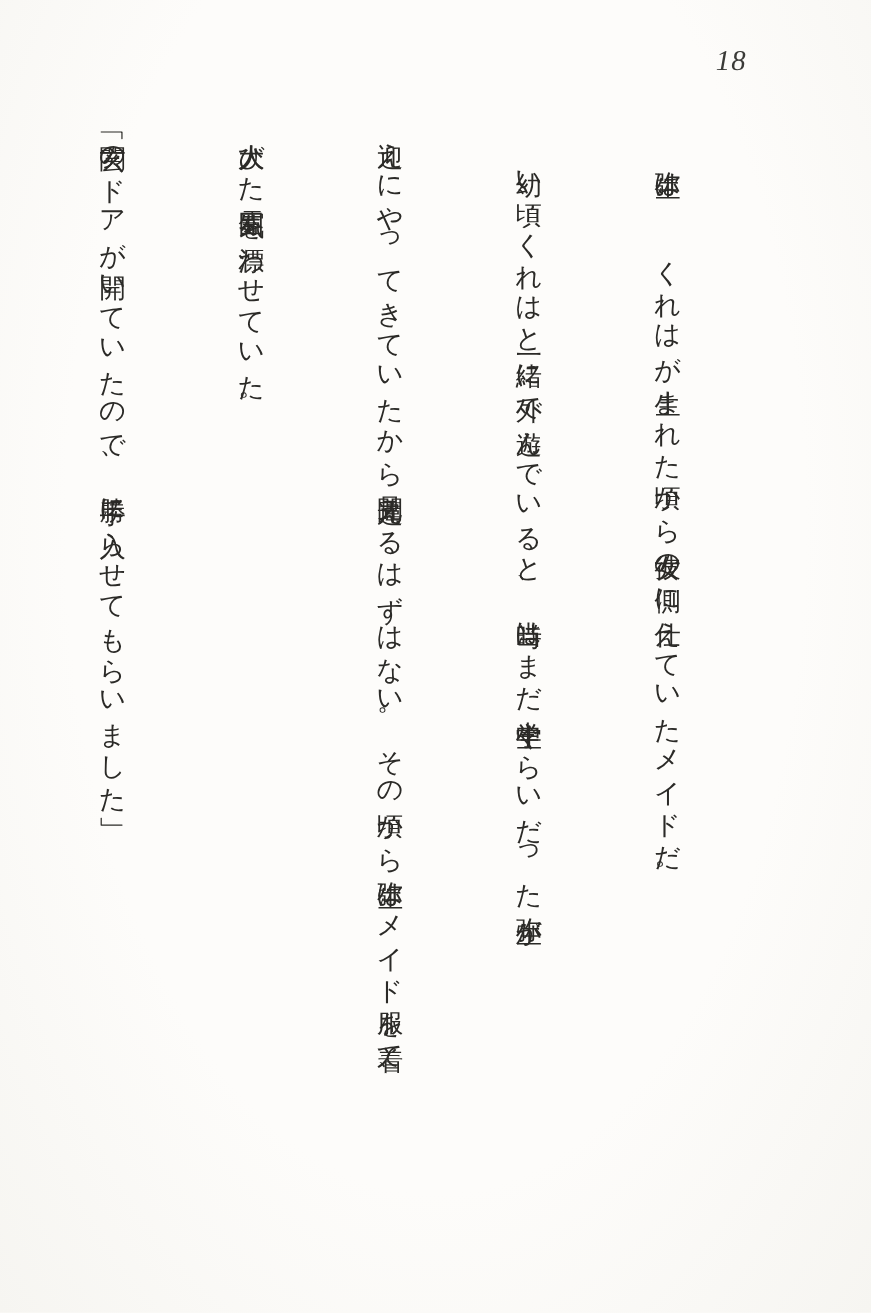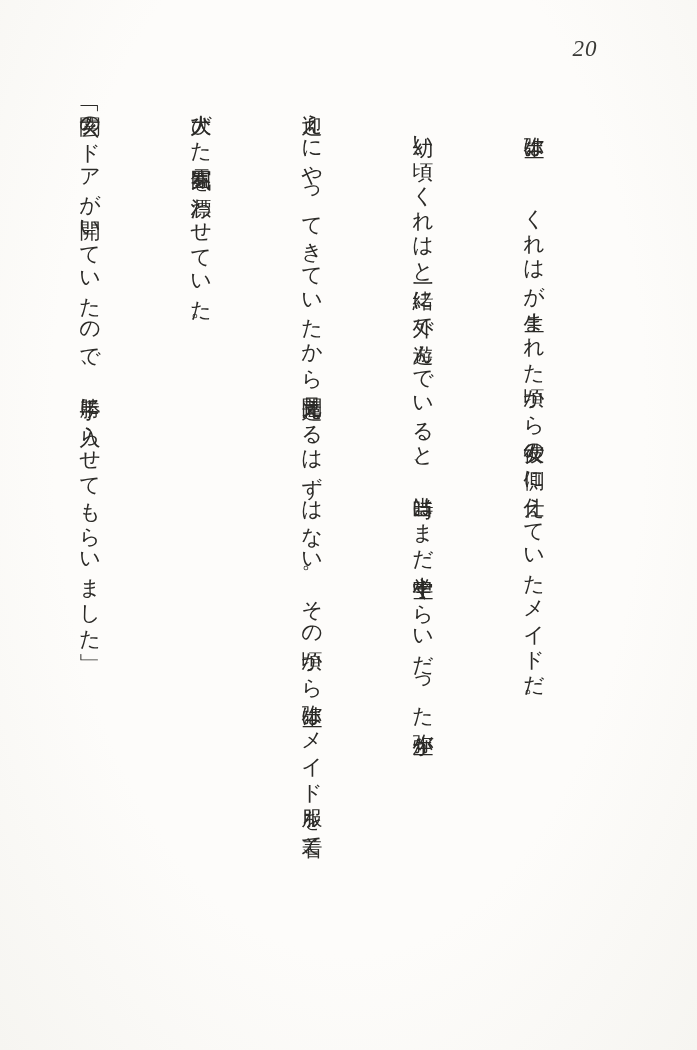--- a/index.html
+++ b/index.html
@@ -45,21 +45,21 @@
   }
   .text-line {
     margin: 0;
   }
 </style>
 </head>
 <body>
 
 <div class="page">
 
-  <div class="page-number">20</div>
+  <div class="page-number">18</div>
 
   <div class="text-block">
     <div class="text-line">　弥生は、　くれはが生まれた頃から彼女の側に仕えていたメイドだ。</div>
     <div class="text-line">　幼い頃、くれはと一緒に外で遊んでいると、当時はまだ中学生ぐらいだった弥生が</div>
     <div class="text-line">迎えにやってきていたから見間違えるはずはない。その頃から弥生はメイド服を着て、</div>
     <div class="text-line">大人びた雰囲気を漂わせていた。</div>
     <div class="text-line">「玄関のドアが開いていたので、勝手に入らせてもらいました」</div>
     
     
     

